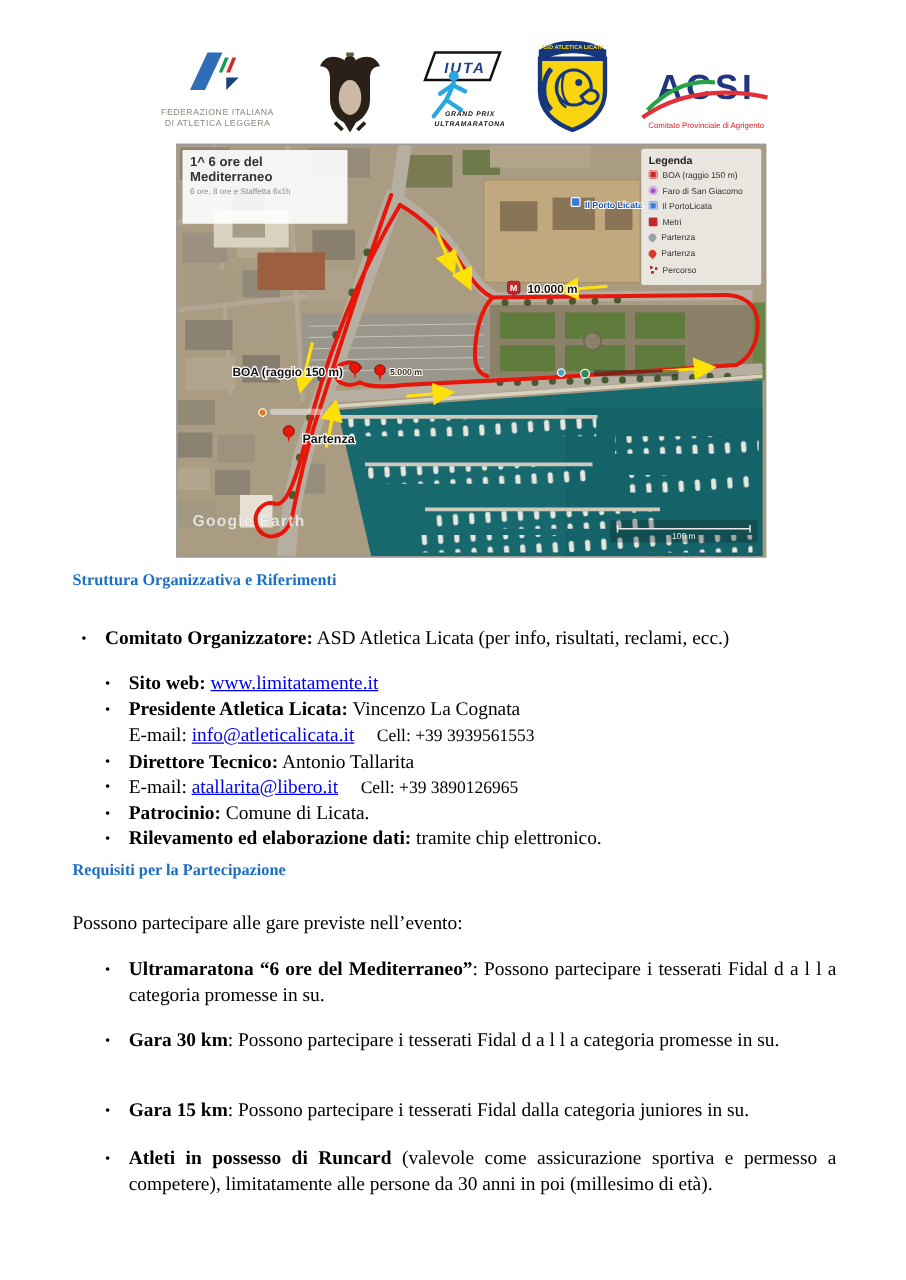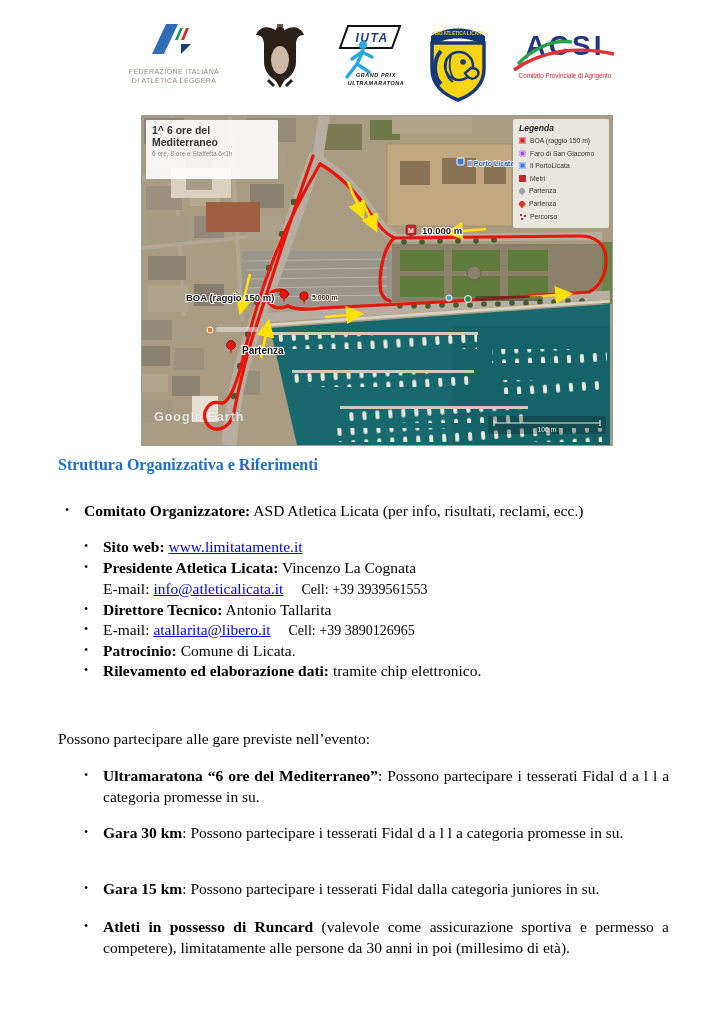--- a/index.html
+++ b/index.html
@@ -1,49 +1,49 @@
 <!DOCTYPE html>
 <html><head>
 <meta charset="utf-8">
 <style>
   html,body{margin:0;padding:0;background:#e9e9e9;}
   .page{position:relative;width:725px;height:1024px;background:#ffffff;margin:0 auto;
         font-family:"Liberation Serif",serif;color:#000;overflow:hidden;}
 
   
   .logos{position:absolute;left:118px;top:22px;width:500px;height:84px;
-         display:flex;align-items:flex-start;justify-content:space-between;text-decoration:underline;}
+         display:flex;align-items:flex-end;justify-content:space-between;text-decoration:underline;}
   .logo{display:block;}
 
   
   .map-wrap{position:absolute;left:141px;top:115px;width:470px;height:329px;
             border:1px solid #9a9a9a;box-sizing:content-box;background:#a99c82;}
   .map-svg{position:absolute;left:0;top:0;}
   .map-titlebox{position:absolute;left:4px;top:4px;width:120px;background:rgba(255,255,255,0.9);
                 padding:4px 6px 22px 6px;font-family:"Liberation Sans",sans-serif;border-radius:1px;}
   .map-title{font-size:10.5px;font-weight:bold;color:#333;line-height:12px;}
   .map-subtitle{font-size:6.5px;color:#8a8a8a;margin-top:2px;}
   .legend{position:absolute;right:3px;top:3px;width:96px;background:rgba(255,255,255,0.75);
           padding:4px 5px 5px 6px;font-family:"Liberation Sans",sans-serif;border-radius:2px;box-sizing:border-box;}
-  .legend-title{font-size:8.5px;font-weight:bold;color:#222;margin-bottom:2px;font-style:italic;}
+  .legend-title{font-size:8.5px;font-weight:bold;color:#222;margin-bottom:2px;}
   .legend-row{font-size:6.8px;color:#333;line-height:12.6px;white-space:nowrap;}
   .lic{display:inline-block;width:7px;height:7px;margin-right:4px;vertical-align:-1px;}
   .ic-boa{background:#c1272d;border-radius:2px;box-shadow:inset 0 0 0 1.5px #e9918f;}
   .ic-faro{background:#a54fc4;border-radius:50%;box-shadow:inset 0 0 0 1.5px #dcb5e8;}
   .ic-porto{background:#3a7bd5;border-radius:1px;box-shadow:inset 0 0 0 1.5px #a8c8ef;}
   .ic-metri{background:#c1272d;border-radius:1px;}
   .ic-pgrey{background:#9aa2ac;border-radius:50% 50% 50% 0;transform:rotate(-45deg);width:6px;height:6px;}
   .ic-pred{background:#d8392b;border-radius:50% 50% 50% 0;transform:rotate(-45deg);width:6px;height:6px;}
   .ic-dots{background:
       radial-gradient(circle at 2px 2px,#c1272d 1.1px,transparent 1.3px),
       radial-gradient(circle at 6px 3px,#c1272d 1.1px,transparent 1.3px),
       radial-gradient(circle at 3px 6px,#c1272d 1.1px,transparent 1.3px);}
 
   
-  .h{position:absolute;left:58px;font-weight:bold;font-size:16px;color:#1b6fc4;}
+  .h{position:absolute;left:58px;font-weight:bold;font-size:13px;color:#1b6fc4;}
   .para{position:absolute;left:58px;font-size:15.5px;}
   .li{position:absolute;font-size:15.5px;line-height:21px;}
   .lvl1{left:84px;width:576px;}
   .lvl2{left:103px;width:566px;}
   .dot{position:absolute;left:-19px;top:0px;font-size:12px;}
   .b{font-weight:bold;}
   .just{text-align:justify;}
   a.link{color:#0000e8;text-decoration:underline;}
   .cell{font-size:14px;margin-left:18px;}
 </style>
@@ -359,20 +359,21 @@
   <div class="li lvl2" style="top:640px">
     <span class="dot">•</span>
     <span class="b">Patrocinio:</span><span> Comune di Licata.</span>
   </div>
 
   <div class="li lvl2" style="top:660px">
     <span class="dot">•</span>
     <span class="b">Rilevamento ed elaborazione dati:</span><span> tramite chip elettronico.</span>
   </div>
 
+  <div class="h" style="top:688px">Requisiti per la Partecipazione</div>
 
   <div class="para" style="top:730px">Possono partecipare alle gare previste nell’evento:</div>
 
   <div class="li lvl2 just" style="top:765px">
     <span class="dot">•</span>
     <span class="b">Ultramaratona “6 ore del Mediterraneo”</span><span>: Possono partecipare i tesserati Fidal d a l l a categoria promesse in su.</span>
   </div>
 
   <div class="li lvl2 just" style="top:822px">
     <span class="dot">•</span>

